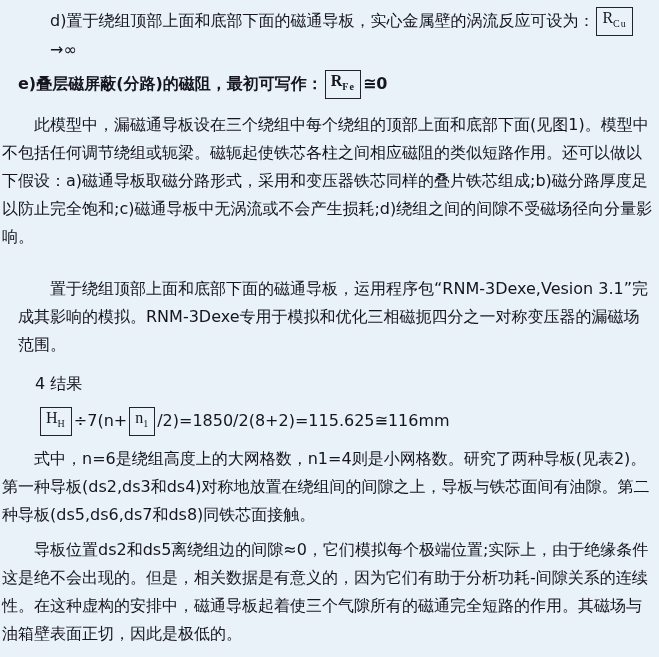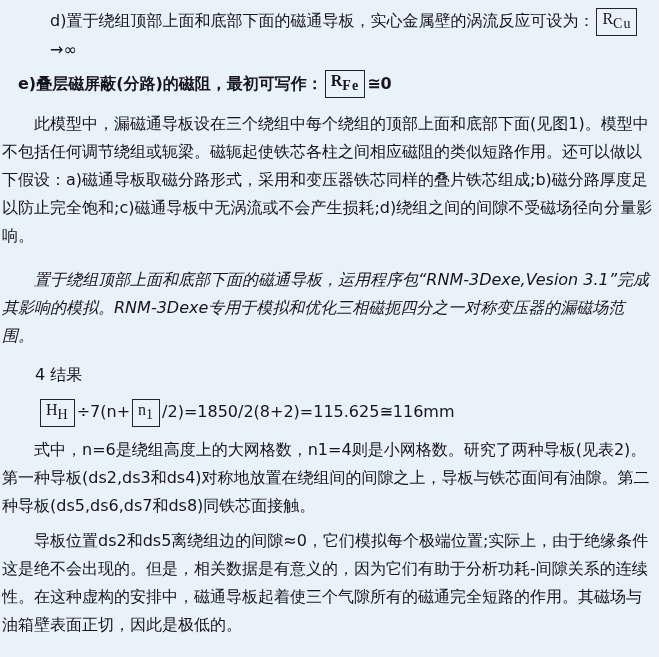--- a/index.html
+++ b/index.html
@@ -11,42 +11,42 @@
   }
   .doc {
     padding: 7px 4px 0 2px;
     font-size: 16px;
     line-height: 28px;
   }
   p { margin: 0; }
   .indent2 { text-indent: 2em; }
   .line-d   { margin: 0 0 6px 0;  padding-left: 48px; }
   .line-e   { margin: 0 0 12px 0; padding-left: 16px; font-weight: bold; }
-  .para-model { margin: 0 0 16px 0; }
-  .para-rnm   { margin: 0 0 9px 0; font-style: italic; }
+  .para-model { margin: 0 0 24px 0; }
+  .para-rnm   { margin: 0 0 9px 16px; }
   .heading    { margin: 11px 0 9px 0; padding-left: 33px; }
   .para-positions { margin: 0 0 7px 0; }
   .formula-gap    { margin: 0 0 9px 0; padding-left: 36px; }
   .para-mesh  { margin: 8px 0 7px 0; }
   .para-ds    { margin: 0 0 9px 0; }
 
   
   .var-box {
     display: inline-block;
     border: 1px solid #23232c;
     padding: 0 5px 1px 5px;
     margin: 0 2px;
     line-height: 20px;
     vertical-align: middle;
     background: transparent;
     font-family: "Liberation Serif", serif;
     font-size: 16px;
   }
   .var-box .vb-sub {
-    font-size: 14px;
+    font-size: 10px;
     letter-spacing: 1px;
     vertical-align: -4px;
   }
 </style>
 </head>
 <body>
 
 <div class="doc">
 
   <p class="line-d"><span>d)置于绕组顶部上面和底部下面的磁通导板，实心金属壁的涡流反应可设为：</span><span class="var-box"><span class="vb-base">R</span><span class="vb-sub">Cu</span></span><span>→∞</span></p>

